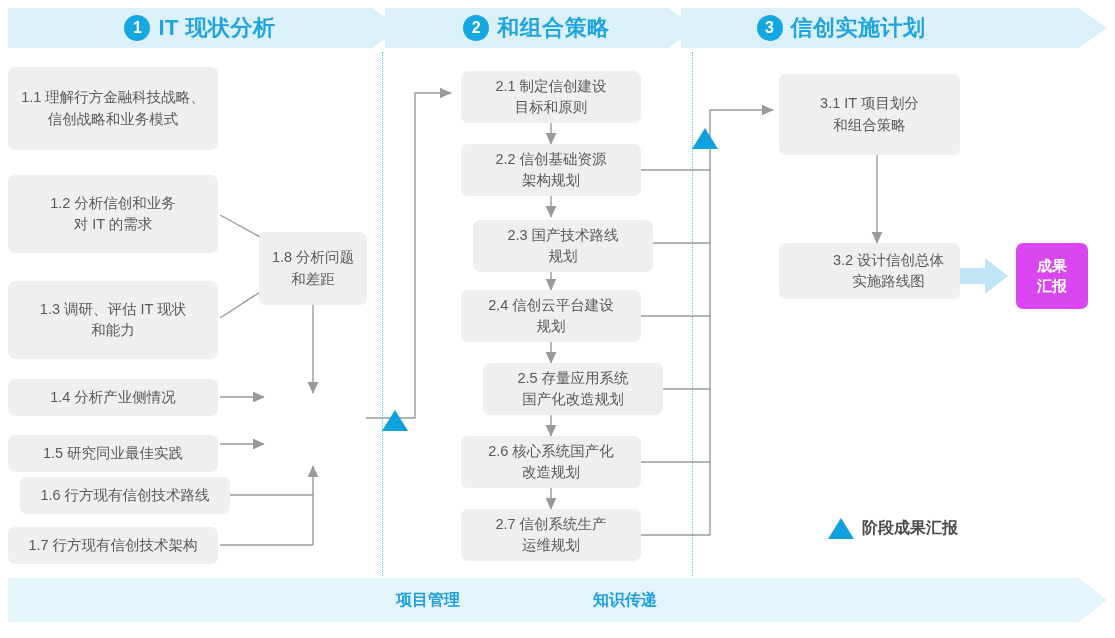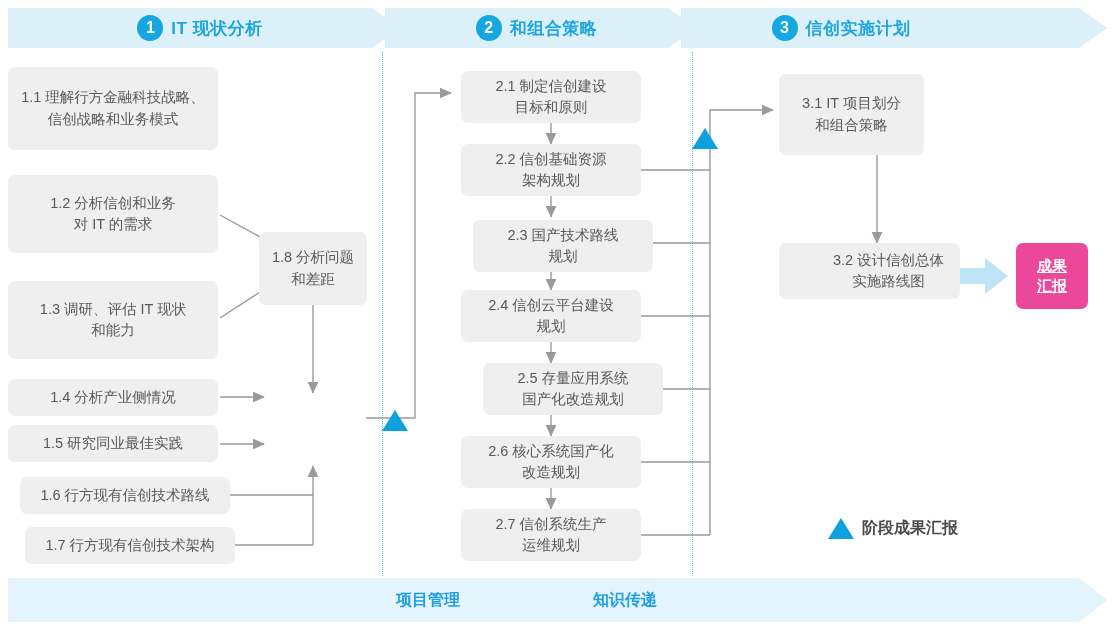--- a/index.html
+++ b/index.html
@@ -6,28 +6,28 @@
   body{font-family:"Liberation Sans","DejaVu Sans",sans-serif;}
   #root{position:relative;width:1115px;height:638px;overflow:hidden;background:#fff;}
 
   
   .phase-band{position:absolute;top:8px;height:40px;background:#DCF0FA;}
   .phase-band .lbl{position:absolute;top:0;left:0;right:0;bottom:0;
     display:flex;align-items:center;justify-content:center;gap:8px;}
   .phase-num{width:26px;height:26px;border-radius:50%;background:#14A7E0;
     color:#fff;font-size:16px;font-weight:bold;display:flex;align-items:center;
     justify-content:center;line-height:1;flex:0 0 auto;}
-  .phase-txt{color:#1FA5DE;font-size:17px;font-weight:bold;white-space:nowrap;letter-spacing:.5px;}
+  .phase-txt{color:#1FA5DE;font-size:22px;font-weight:bold;white-space:nowrap;letter-spacing:.5px;}
 
   
   .box{position:absolute;background:#EFEFEF;border-radius:7px;
     display:flex;align-items:center;justify-content:center;text-align:center;
     color:#595959;font-size:14.5px;line-height:1.45;padding:2px 6px;
     box-sizing:border-box;}
-  .box.out{background:#ec4899;color:#ffffff;font-weight:bold;font-size:15px;line-height:1.35;text-decoration:underline;}
+  .box.out{background:#d946ef;color:#ffffff;font-weight:bold;font-size:15px;line-height:1.35;}
   svg.ov{position:absolute;left:0;top:0;width:1115px;height:638px;overflow:visible;pointer-events:none;}
 
   
   .divider{position:absolute;width:0;border-left:1.5px dotted #59C2E8;}
 
   
   .tri{position:absolute;width:0;height:0;border-left:16px solid transparent;
     border-right:16px solid transparent;border-bottom:26px solid #0FA0DE;}
   .tri.sm{border-left-width:13px;border-right-width:13px;border-bottom-width:21px;}
 
@@ -117,34 +117,34 @@
 
     <g>
       <path d="M955,268 L985,268 L985,258 L1008,276 L985,294 L985,284 L955,284 z" fill="#BFE4F6"></path>
     </g>
   </svg>
 
   <div class="box" style="left:8px;top:67px;width:210px;height:83px;">1.1 理解行方金融科技战略、<br>信创战略和业务模式</div>
   <div class="box" style="left:8px;top:175px;width:210px;height:78px;">1.2 分析信创和业务<br>对 IT 的需求</div>
   <div class="box" style="left:8px;top:281px;width:210px;height:78px;">1.3 调研、评估 IT 现状<br>和能力</div>
   <div class="box" style="left:8px;top:379px;width:210px;height:37px;">1.4 分析产业侧情况</div>
-  <div class="box" style="left:8px;top:425px;width:210px;height:37px;">1.5 研究同业最佳实践</div>
+  <div class="box" style="left:8px;top:435px;width:210px;height:37px;">1.5 研究同业最佳实践</div>
   <div class="box" style="left:20px;top:477px;width:210px;height:37px;">1.6 行方现有信创技术路线</div>
-  <div class="box" style="left:8px;top:527px;width:210px;height:37px;margin-left:17px;">1.7 行方现有信创技术架构</div>
+  <div class="box" style="left:8px;top:527px;width:210px;height:37px;">1.7 行方现有信创技术架构</div>
   <div class="box" style="left:259px;top:232px;width:108px;height:73px;">1.8 分析问题<br>和差距</div>
 
   <div class="box" style="left:461px;top:71px;width:180px;height:52px;">2.1 制定信创建设<br>目标和原则</div>
   <div class="box" style="left:461px;top:144px;width:180px;height:52px;">2.2 信创基础资源<br>架构规划</div>
   <div class="box" style="left:461px;top:220px;width:180px;height:52px;margin-left:12px;">2.3 国产技术路线<br>规划</div>
   <div class="box" style="left:461px;top:290px;width:180px;height:52px;">2.4 信创云平台建设<br>规划</div>
   <div class="box" style="left:461px;top:363px;width:180px;height:52px;margin-left:22px;">2.5 存量应用系统<br>国产化改造规划</div>
   <div class="box" style="left:461px;top:436px;width:180px;height:52px;">2.6 核心系统国产化<br>改造规划</div>
   <div class="box" style="left:461px;top:509px;width:180px;height:52px;">2.7 信创系统生产<br>运维规划</div>
 
-  <div class="box" style="left:779px;top:74px;width:145px;height:81px;">3.1 IT 项目划分<br>和组合策略</div>
+  <div class="box" style="left:779px;top:74px;width:181px;height:81px;">3.1 IT 项目划分<br>和组合策略</div>
   <div class="box" style="left:779px;top:243px;width:181px;height:56px;padding-left:44px;">3.2 设计信创总体<br>实施路线图</div>
   <div class="box out" style="left:1016px;top:243px;width:72px;height:66px;">成果<br>汇报</div>
 
   <div class="tri sm" style="left:382px;top:410px;"></div>
   <div class="tri sm" style="left:692px;top:128px;"></div>
 
   <div class="legend" style="left:828px;top:518px;">
     <span class="legend-tri"></span>
     <span class="ltxt">阶段成果汇报</span>
   </div>

